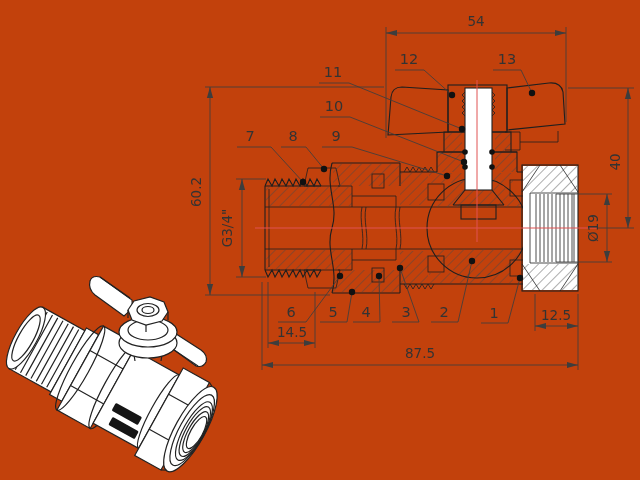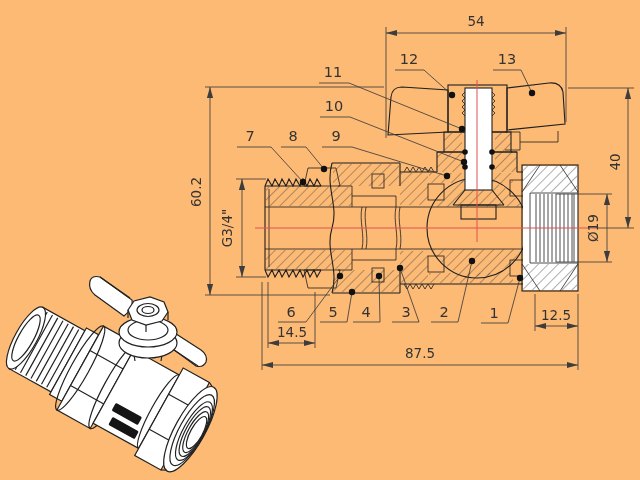--- a/index.html
+++ b/index.html
@@ -1,16 +1,16 @@
 <!DOCTYPE html>
 <html><head>
 <meta charset="utf-8">
 <style>
   html,body{margin:0;padding:0;background:#fff;}
-  .page{width:640px;height:480px;background:#fdba74;position:relative;overflow:hidden;
+  .page{width:640px;height:480px;background:#c2410c;position:relative;overflow:hidden;
         font-family:"DejaVu Sans","Liberation Sans",sans-serif;}
   svg{display:block;}
   text{font-family:"DejaVu Sans","Liberation Sans",sans-serif;fill:#333;}
   .dimtxt{font-size:13.5px;}
   .parttxt{font-size:14.5px;}
   .outline{stroke:#1f1f1f;stroke-width:1.1;fill:none;}
   .thin{stroke:#1f1f1f;stroke-width:0.8;fill:none;}
   .dimline{stroke:#3d3d3d;stroke-width:0.85;fill:none;}
   .leader{stroke:#3d3d3d;stroke-width:0.85;fill:none;}
   .dot{fill:#111;stroke:none;}

